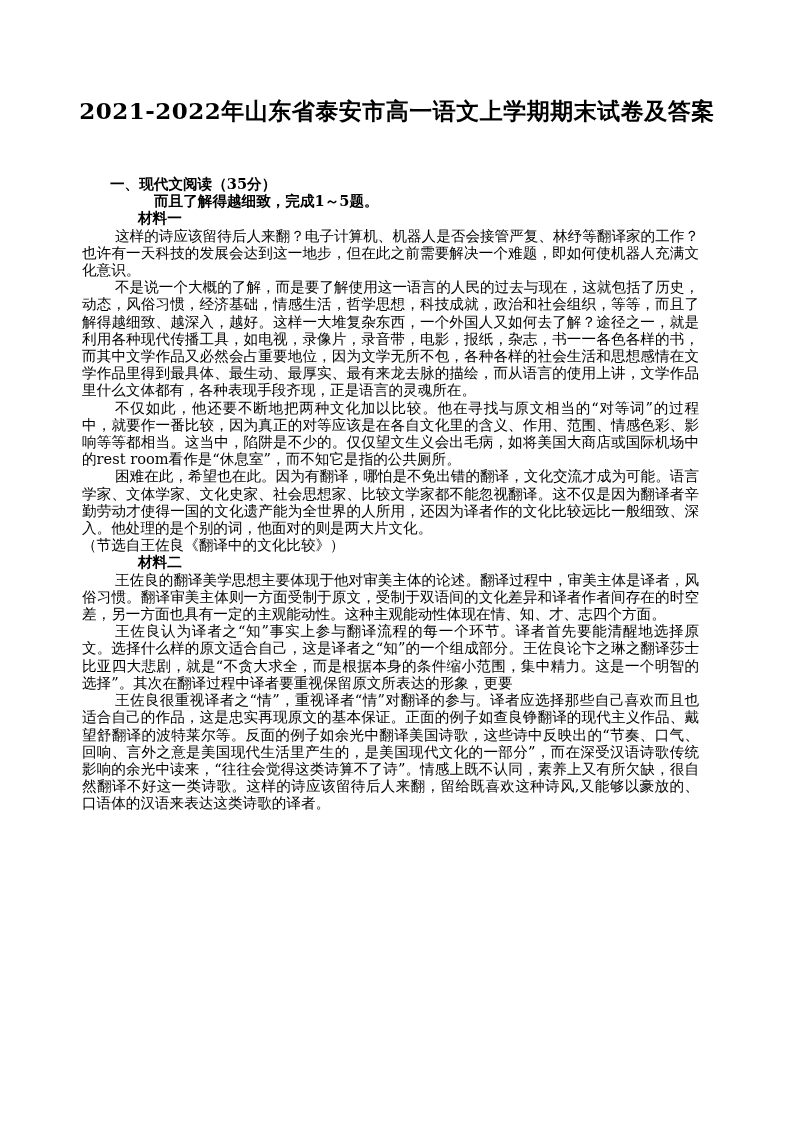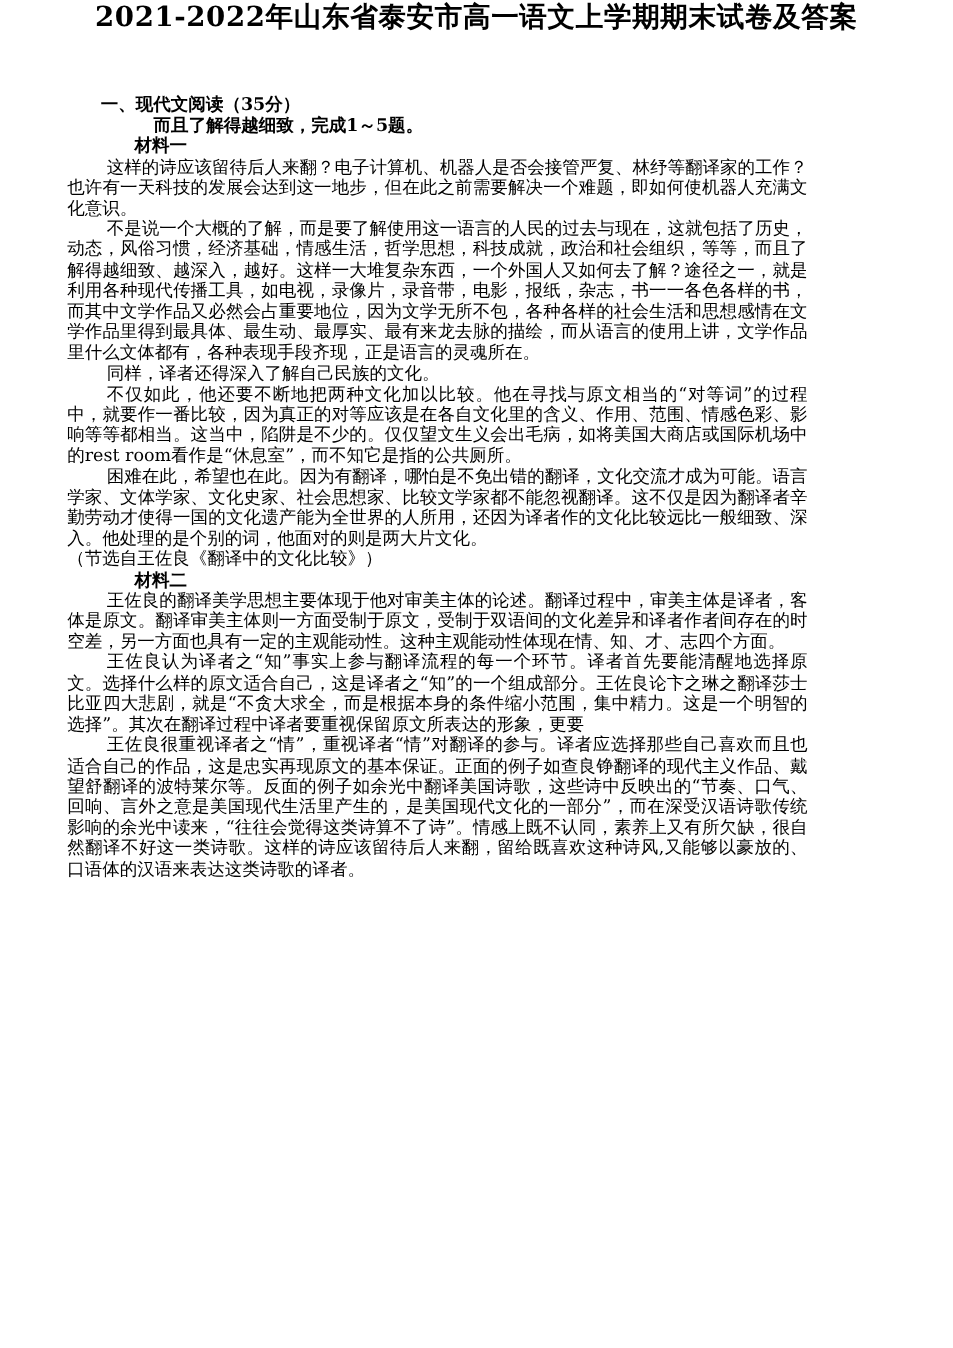--- a/index.html
+++ b/index.html
@@ -11,29 +11,30 @@
     position: relative;
     width: 794px;
     height: 1123px;
     background: #ffffff;
     overflow: hidden;
     font-family: "DejaVu Serif", "Liberation Serif", serif;
     color: #000000;
   }
   .doc-title {
     margin: 0;
+    padding-top: 96px;
     text-align: center;
     font-size: 23px;
     font-weight: bold;
     letter-spacing: 0.5px;
     line-height: 30px;
     color: #000000;
   }
   .content {
-    margin: 49px 87px 0 56px;
+    margin: 49px 87px 0 82px;
     width: 617px;
     font-size: 14.6px;
     line-height: 17.2px;
     text-align: justify;
     word-break: break-all;
   }
   .content > div, .content > p {
     margin: 0;
     padding: 0;
   }
@@ -70,26 +71,25 @@
 
     <div class="sec-heading">一、现代文阅读（35分）</div>
 
 
     <div class="instruction">而且了解得越细致，完成1～5题。</div>
 
     <div class="material-label">材料一</div>
 
     <p class="para">这样的诗应该留待后人来翻？电子计算机、机器人是否会接管严复、林纾等翻译家的工作？也许有一天科技的发展会达到这一地步，但在此之前需要解决一个难题，即如何使机器人充满文化意识。</p>
     <p class="para">不是说一个大概的了解，而是要了解使用这一语言的人民的过去与现在，这就包括了历史，动态，风俗习惯，经济基础，情感生活，哲学思想，科技成就，政治和社会组织，等等，而且了解得越细致、越深入，越好。这样一大堆复杂东西，一个外国人又如何去了解？途径之一，就是利用各种现代传播工具，如电视，录像片，录音带，电影，报纸，杂志，书一一各色各样的书，而其中文学作品又必然会占重要地位，因为文学无所不包，各种各样的社会生活和思想感情在文学作品里得到最具体、最生动、最厚实、最有来龙去脉的描绘，而从语言的使用上讲，文学作品里什么文体都有，各种表现手段齐现，正是语言的灵魂所在。</p>
-    <p class="para">同样，译者还得深入了解自己民族的文化。</p>
     <p class="para">不仅如此，他还要不断地把两种文化加以比较。他在寻找与原文相当的“对等词”的过程中，就要作一番比较，因为真正的对等应该是在各自文化里的含义、作用、范围、情感色彩、影响等等都相当。这当中，陷阱是不少的。仅仅望文生义会出毛病，如将美国大商店或国际机场中的rest room看作是“休息室”，而不知它是指的公共厕所。</p>
     <p class="para">困难在此，希望也在此。因为有翻译，哪怕是不免出错的翻译，文化交流才成为可能。语言学家、文体学家、文化史家、社会思想家、比较文学家都不能忽视翻译。这不仅是因为翻译者辛勤劳动才使得一国的文化遗产能为全世界的人所用，还因为译者作的文化比较远比一般细致、深入。他处理的是个别的词，他面对的则是两大片文化。</p>
 
     <div class="attribution">（节选自王佐良《翻译中的文化比较》）</div>
 
     <div class="material-label">材料二</div>
 
-    <p class="para">王佐良的翻译美学思想主要体现于他对审美主体的论述。翻译过程中，审美主体是译者，客体是原文。翻译审美主体则一方面受制于原文，受制于双语间的文化差异和译者作者间存在的时空差，另一方面也具有一定的主观能动性。这种主观能动性体现在情、知、才、志四个方面。</p>
+    <p class="para">王佐良的翻译美学思想主要体现于他对审美主体的论述。翻译过程中，审美主体是译者，风俗习惯。翻译审美主体则一方面受制于原文，受制于双语间的文化差异和译者作者间存在的时空差，另一方面也具有一定的主观能动性。这种主观能动性体现在情、知、才、志四个方面。</p>
     <p class="para">王佐良认为译者之“知”事实上参与翻译流程的每一个环节。译者首先要能清醒地选择原文。选择什么样的原文适合自己，这是译者之“知”的一个组成部分。王佐良论卞之琳之翻译莎士比亚四大悲剧，就是“不贪大求全，而是根据本身的条件缩小范围，集中精力。这是一个明智的选择”。其次在翻译过程中译者要重视保留原文所表达的形象，更要</p>
     <p class="para">王佐良很重视译者之“情”，重视译者“情”对翻译的参与。译者应选择那些自己喜欢而且也适合自己的作品，这是忠实再现原文的基本保证。正面的例子如查良铮翻译的现代主义作品、戴望舒翻译的波特莱尔等。反面的例子如余光中翻译美国诗歌，这些诗中反映出的“节奏、口气、回响、言外之意是美国现代生活里产生的，是美国现代文化的一部分”，而在深受汉语诗歌传统影响的余光中读来，“往往会觉得这类诗算不了诗”。情感上既不认同，素养上又有所欠缺，很自然翻译不好这一类诗歌。这样的诗应该留待后人来翻，留给既喜欢这种诗风,又能够以豪放的、口语体的汉语来表达这类诗歌的译者。</p>
 
   </div>
 </div>
 
 </body></html>

